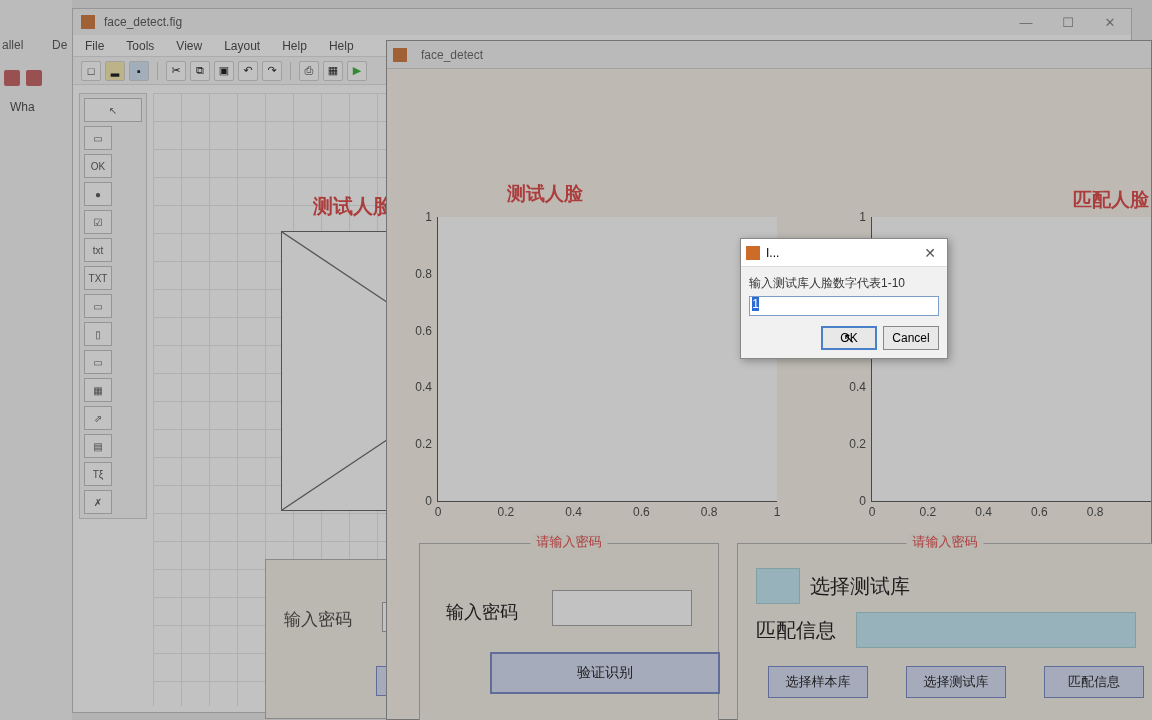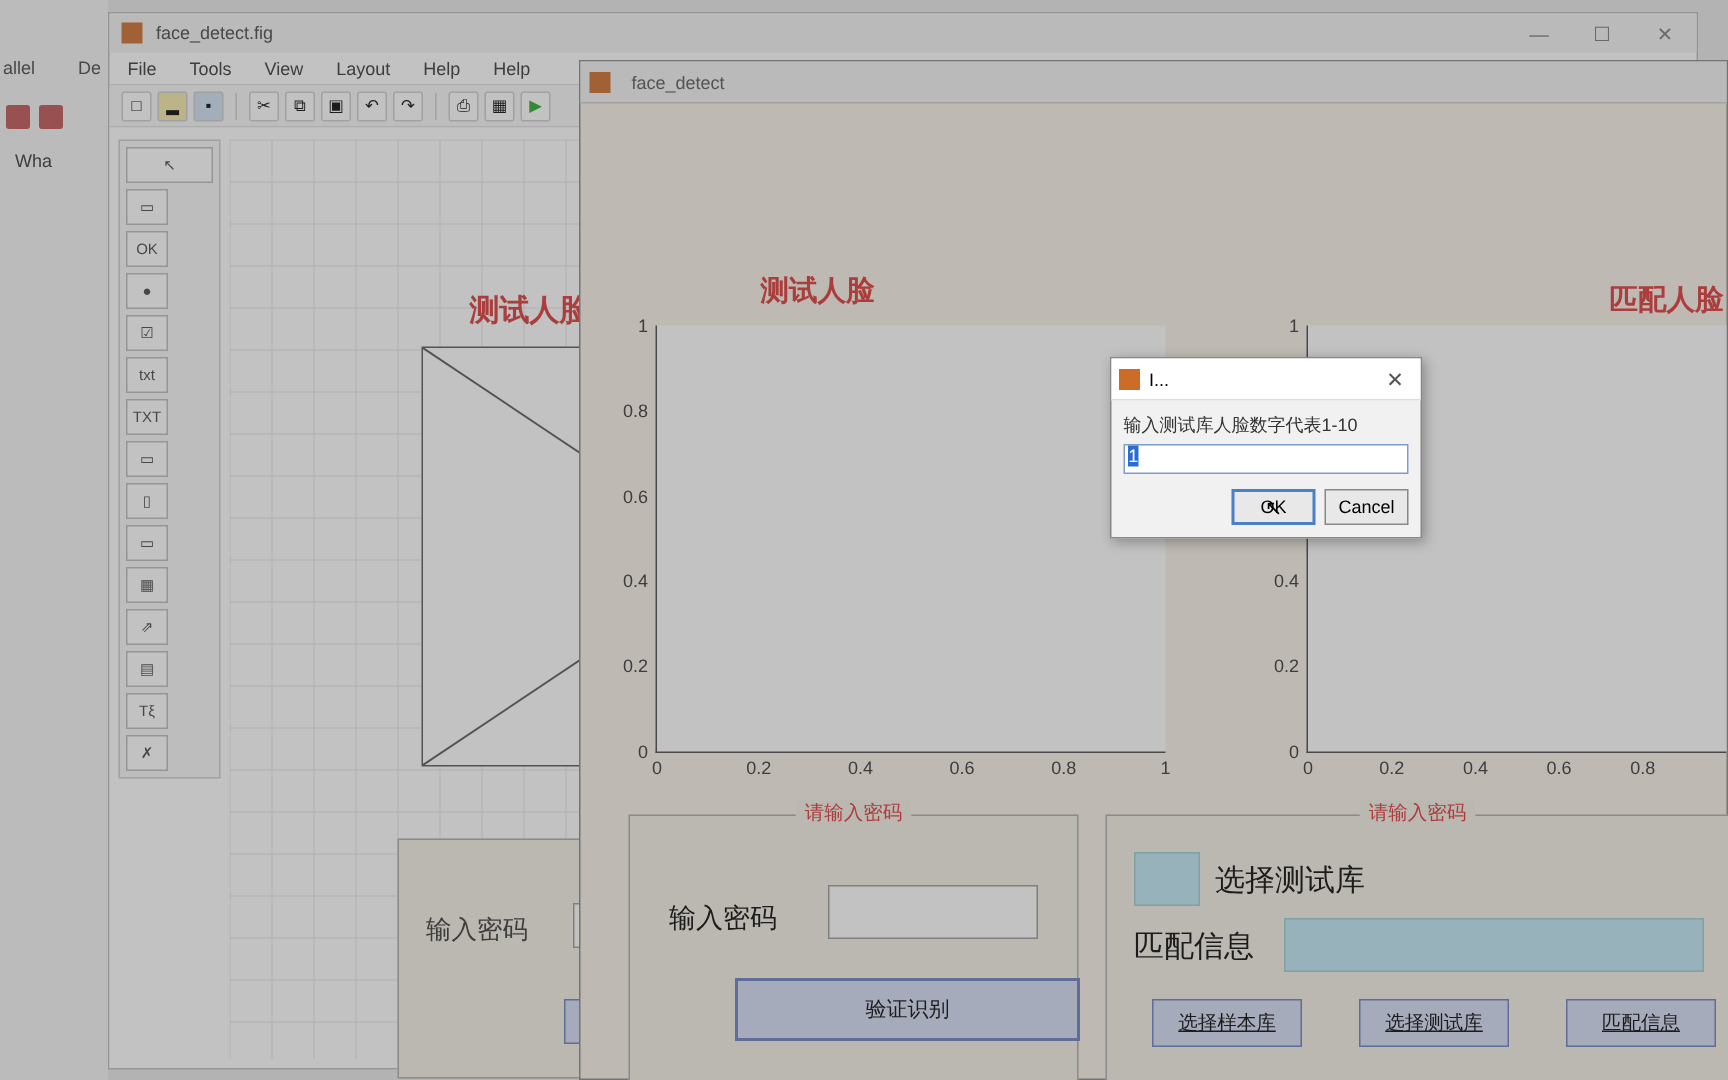--- a/index.html
+++ b/index.html
@@ -58,21 +58,21 @@
 .panel2 { left: 32px; top: 474px; width: 300px; height: 190px; }
 .panel2 .plabel { position: absolute; left: 26px; top: 56px; font-size: 18px; }
 .panel2 .pinput { position: absolute; left: 132px; top: 46px; width: 140px; height: 36px; border: 1px solid #999; background: #fff; }
 .panel2 .pbtn { position: absolute; left: 70px; top: 108px; width: 230px; height: 42px; border: 2px solid #6a7bbf; background: #d5dcf4; font-size: 14px; display: flex; align-items: center; justify-content: center; }
 .panel3 { left: 350px; top: 474px; width: 416px; height: 190px; }
 .panel3 .row1 { position: absolute; left: 18px; top: 24px; font-size: 20px; display: flex; align-items: center; gap: 10px; white-space: nowrap; }
 .panel3 .row1 .slot { width: 44px; height: 36px; background: #bfe6f6; border: 1px solid #9cc; display: inline-block; }
 .panel3 .row2 { position: absolute; left: 18px; top: 68px; font-size: 20px; display: flex; align-items: center; gap: 20px; }
 .panel3 .row2 .field { width: 280px; height: 36px; background: #bfe6f6; border: 1px solid #9cc; }
 .panel3 .btnrow { position: absolute; left: 30px; top: 122px; display: flex; gap: 38px; }
-.panel3 .sbtn { width: 100px; height: 32px; border: 1px solid #6a7bbf; background: #d5dcf4; font-size: 13px; display: flex; align-items: center; justify-content: center; text-decoration: underline; }
+.panel3 .sbtn { width: 100px; height: 32px; border: 1px solid #6a7bbf; background: #d5dcf4; font-size: 13px; display: flex; align-items: center; justify-content: center; }
 
 
 .dlg { position: absolute; left: 740px; top: 238px; width: 208px; background: #f1f1f1; border: 1px solid #888; box-shadow: 2px 2px 8px rgba(0,0,0,0.3); z-index: 100; }
 .dlg-title { height: 28px; display: flex; align-items: center; padding-left: 5px; gap: 6px; font-size: 12px; background: #fff; border-bottom: 1px solid #ddd; }
 .dlg-title .mlicon { width: 14px; height: 14px; background: #cd6b28; }
 .dlg-title .close { margin-left: auto; width: 34px; text-align: center; font-size: 14px; color: #555; cursor: pointer; }
 .dlg-body { padding: 8px; }
 .dlg-prompt { font-size: 12px; color: #333; margin-bottom: 4px; }
 .dlg-input { width: 100%; height: 20px; border: 1px solid #7a9ec6; background: #fff; font-size: 12px; padding: 0 2px; }
 .dlg-input .sel { background: #2a6cd4; color: #fff; display: inline-block; width: 7px; text-align: center; }

